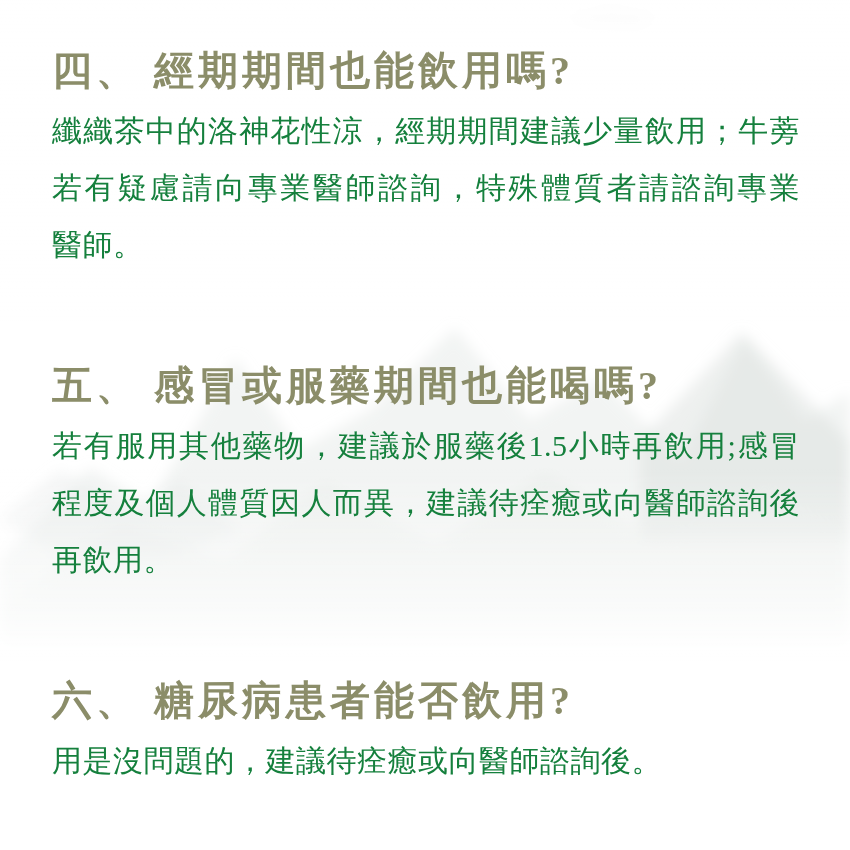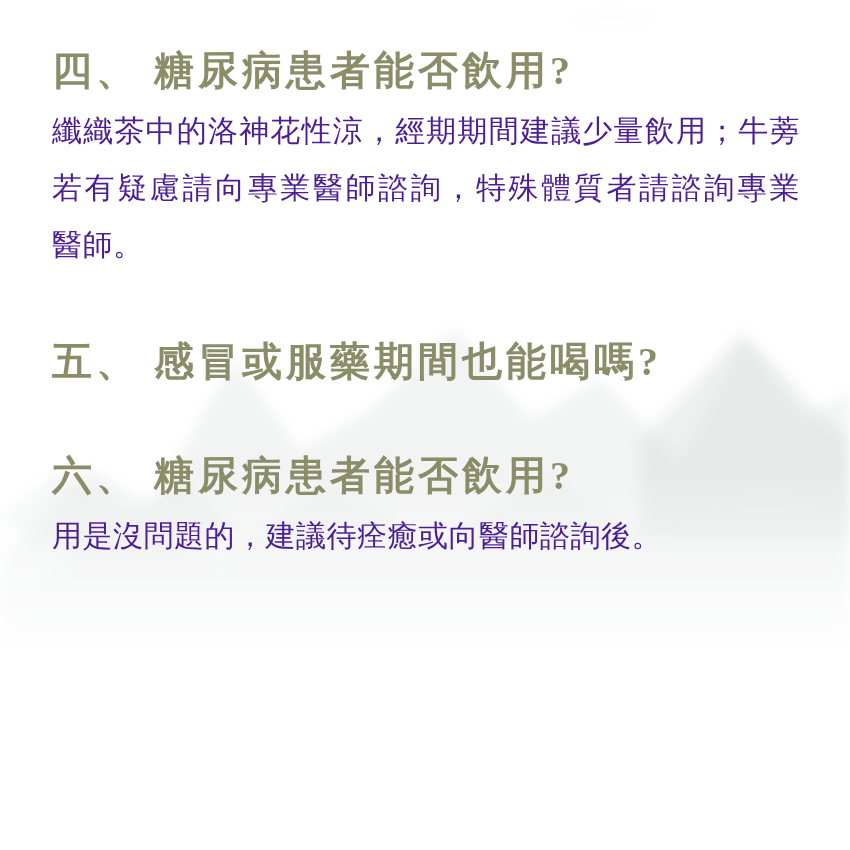--- a/index.html
+++ b/index.html
@@ -33,34 +33,34 @@
       rgba(255,255,255,1) 78%
     );
     pointer-events: none;
   }
   .content {
     position: relative;
     z-index: 1;
     padding: 46px 50px 0 52px;
   }
   .faq-section + .faq-section {
-    margin-top: 64px;
+    margin-top: 88px;
   }
   .heading {
     margin: 0 0 6px 0;
     font-size: 40px;
     line-height: 50px;
     font-weight: 600;
     letter-spacing: 4px;
     color: #8b8d69;
   }
   .line {
     font-size: 30px;
     line-height: 57px;
-    color: #4c1d95;
+    color: #15803d;
     letter-spacing: 0.5px;
     text-align: justify;
     text-align-last: justify;
     text-justify: inter-character;
     white-space: normal;
   }
   .line.short {
     text-align: right;
     text-align-last: left;
   }
@@ -82,30 +82,35 @@
       <path d="M640,440 L742,332 L850,442 L850,540 L640,540 Z" fill="#d6dcda" opacity="0.42"></path>
       <path d="M0,610 L120,520 L225,562 L325,482 L435,545 L545,472 L655,542 L765,485 L850,532 L850,680 L0,680 Z" fill="#e7eae9" opacity="0.45"></path>
       <path d="M0,520 L60,470 L130,510 L180,480 L240,530 L160,560 L60,555 Z" fill="#e2e6e4" opacity="0.35"></path>
     </g>
   </svg>
   <div class="watermark-fade"></div>
 
   <div class="content">
 
     <section class="faq-section">
-      <h2 class="heading">四、 糖尿病患者能否飲用?</h2>
+      <h2 class="heading">四、 經期期間也能飲用嗎?</h2>
       <div class="body">
         <div class="line">纖織茶中的洛神花性涼，經期期間建議少量飲用；牛蒡</div>
         <div class="line">若有疑慮請向專業醫師諮詢，特殊體質者請諮詢專業</div>
         <div class="line short">醫師。</div>
       </div>
     </section>
 
     <section class="faq-section">
       <h2 class="heading">五、 感冒或服藥期間也能喝嗎?</h2>
+      <div class="body">
+        <div class="line">若有服用其他藥物，建議於服藥後1.5小時再飲用;感冒</div>
+        <div class="line">程度及個人體質因人而異，建議待痊癒或向醫師諮詢後</div>
+        <div class="line short">再飲用。</div>
+      </div>
     </section>
 
     <section class="faq-section">
       <h2 class="heading">六、 糖尿病患者能否飲用?</h2>
       <div class="body">
         <div class="line short">用是沒問題的，建議待痊癒或向醫師諮詢後。</div>
       </div>
     </section>
 
   </div>

